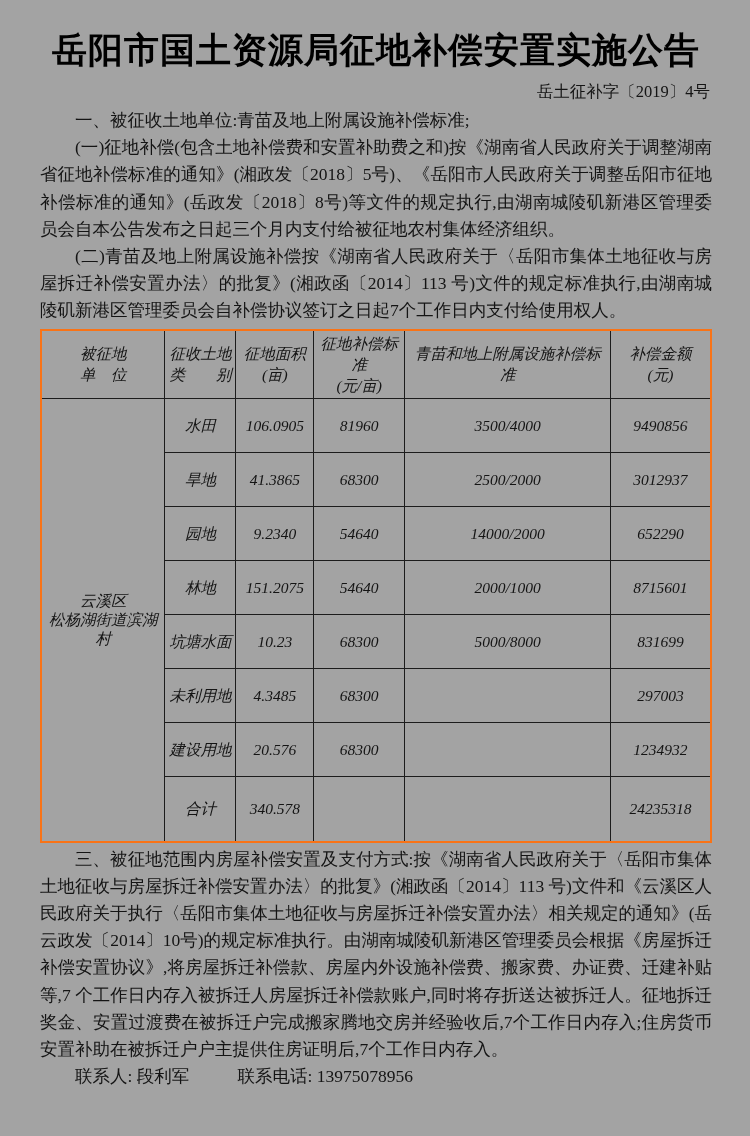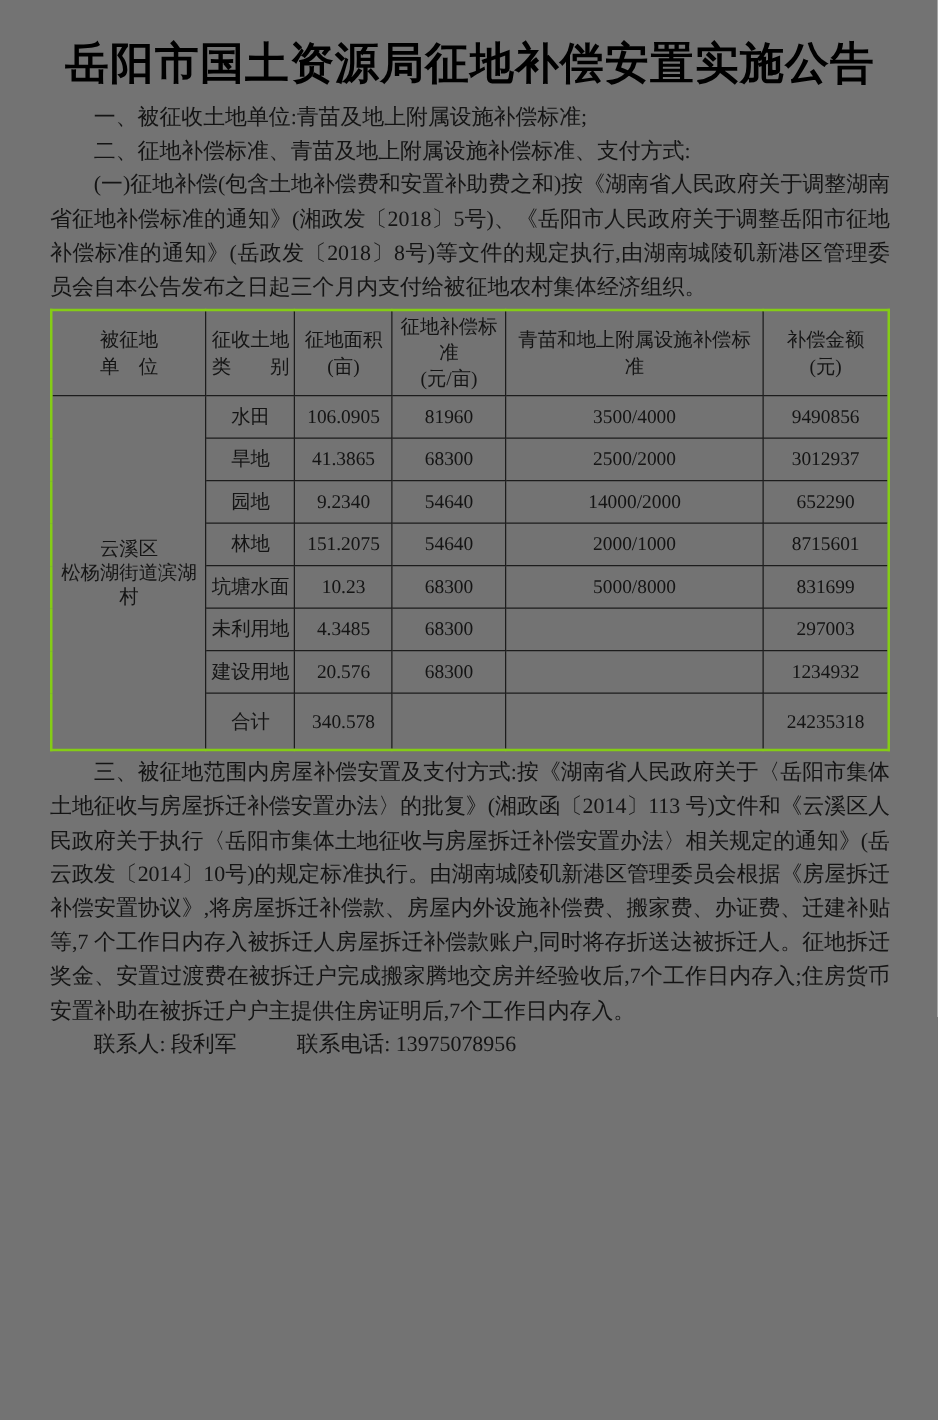--- a/index.html
+++ b/index.html
@@ -13,21 +13,21 @@
     width: 750px;
     height: 1136px;
     font-family: "Liberation Serif", "DejaVu Serif", serif;
     color: #141414;
   }
   .page {
     box-sizing: border-box;
     width: 750px;
     height: 1136px;
     padding: 24px 38px 0 40px;
-    background: #737373;
+    background: #a3a3a3;
   }
   .doc-title {
     font-size: 35px;
     font-weight: 700;
     text-align: center;
     letter-spacing: 1px;
     margin: 4px 0 6px 0;
     line-height: 46px;
     color: #000000;
     white-space: nowrap;
@@ -44,30 +44,31 @@
     line-height: 27.2px;
     text-indent: 2em;
     text-align: justify;
     text-justify: inter-ideograph;
   }
   table.comp-table {
     width: 100%;
     border-collapse: collapse;
     table-layout: fixed;
     margin: 4px 0 3px 0;
-    border: 2px solid #84cc16;
+    border: 2px solid #f97316;
+    font-style: italic;
   }
   table.comp-table th,
   table.comp-table td {
     border: 1px solid #1c1c1c;
     text-align: center;
     vertical-align: middle;
     font-weight: normal;
     font-size: 15.5px;
-    padding: 6px 2px;
+    padding: 16px 2px;
     overflow: hidden;
   }
   table.comp-table thead th {
     height: 48px;
     line-height: 21px;
     padding: 2px;
   }
   table.comp-table tbody td {
     height: 21px;
     line-height: 19px;
@@ -89,24 +90,25 @@
     margin-left: 2.5em;
   }
 </style>
 </head>
 <body>
 
 <div class="page">
 
   <h1 class="doc-title">岳阳市国土资源局征地补偿安置实施公告</h1>
 
+  <div class="doc-number">岳土征补字〔2019〕4号</div>
 
   <p class="body-para">一、被征收土地单位:青苗及地上附属设施补偿标准;</p>
-  <p class="body-para">二、征地补偿标准、青苗及地上附属设施补偿标准、支付方式:</p>
   <p class="body-para">(一)征地补偿(包含土地补偿费和安置补助费之和)按《湖南省人民政府关于调整湖南省征地补偿标准的通知》(湘政发〔2018〕5号)、《岳阳市人民政府关于调整岳阳市征地补偿标准的通知》(岳政发〔2018〕8号)等文件的规定执行,由湖南城陵矶新港区管理委员会自本公告发布之日起三个月内支付给被征地农村集体经济组织。</p>
+  <p class="body-para">(二)青苗及地上附属设施补偿按《湖南省人民政府关于〈岳阳市集体土地征收与房屋拆迁补偿安置办法〉的批复》(湘政函〔2014〕113 号)文件的规定标准执行,由湖南城陵矶新港区管理委员会自补偿协议签订之日起7个工作日内支付给使用权人。</p>
 
   <table class="comp-table">
     <colgroup>
       <col style="width:18.5%">
       <col style="width:10.6%">
       <col style="width:11.6%">
       <col style="width:13.6%">
       <col style="width:30.7%">
       <col style="width:15.0%">
     </colgroup>

